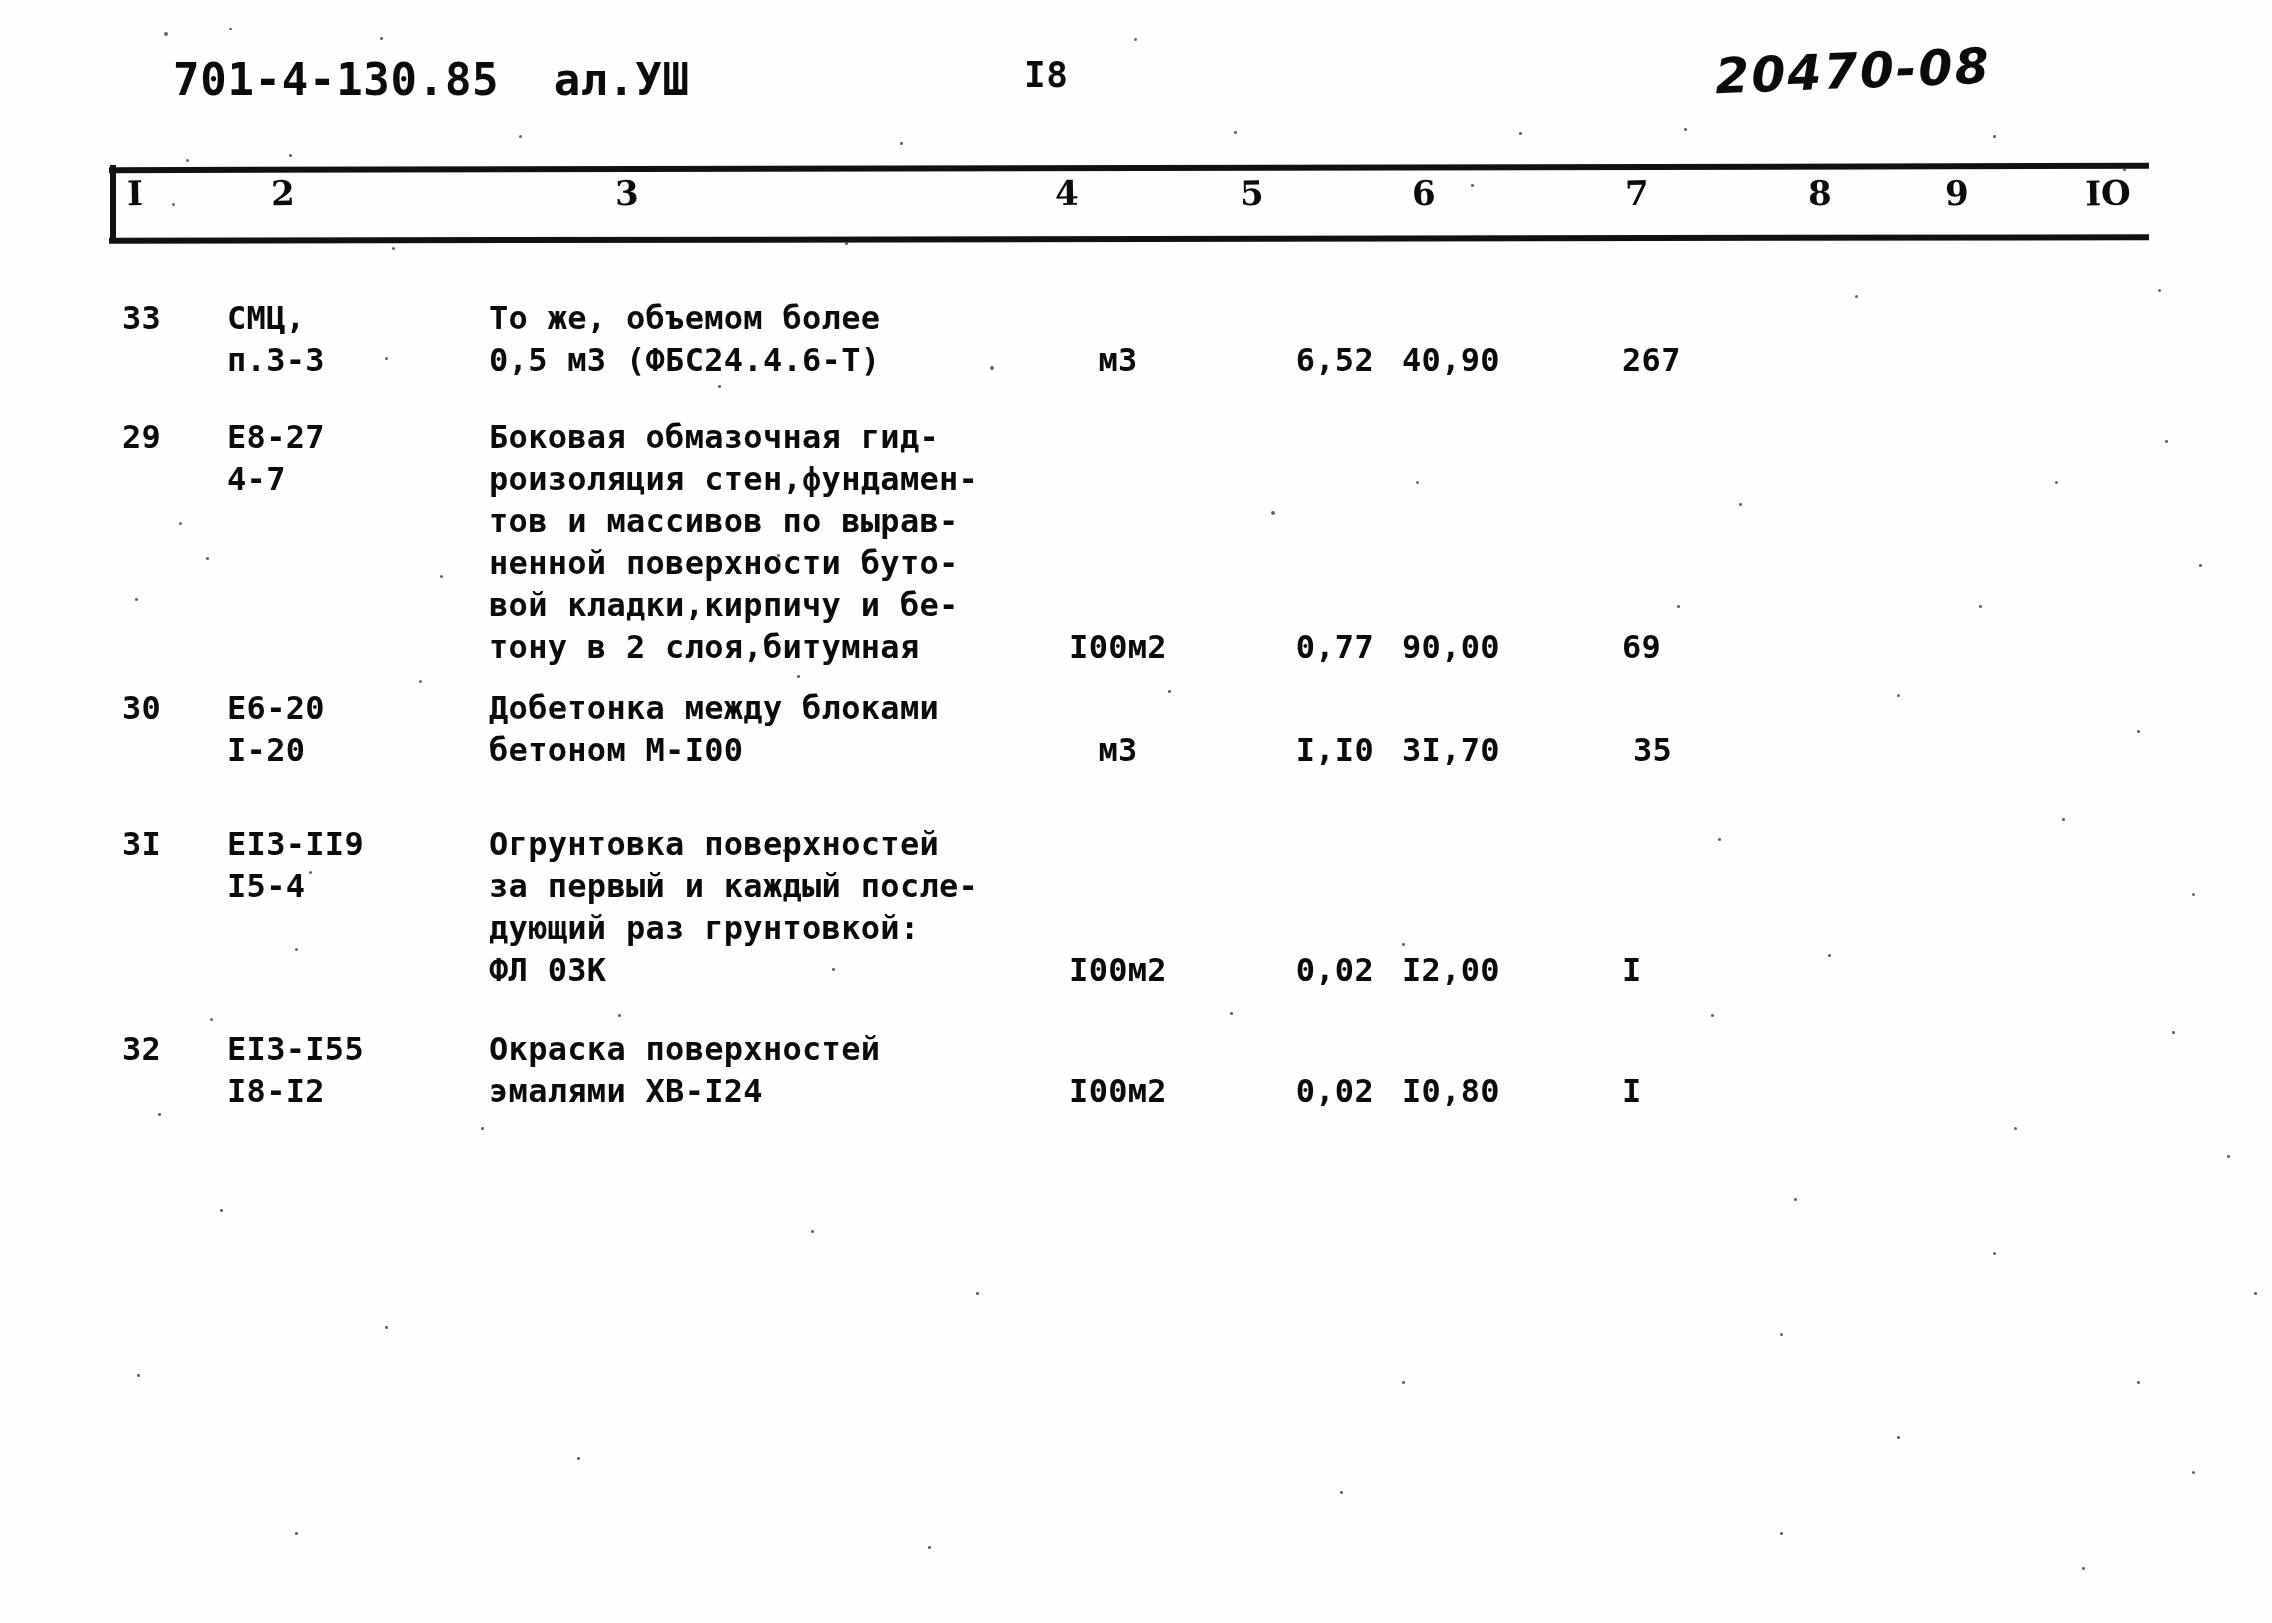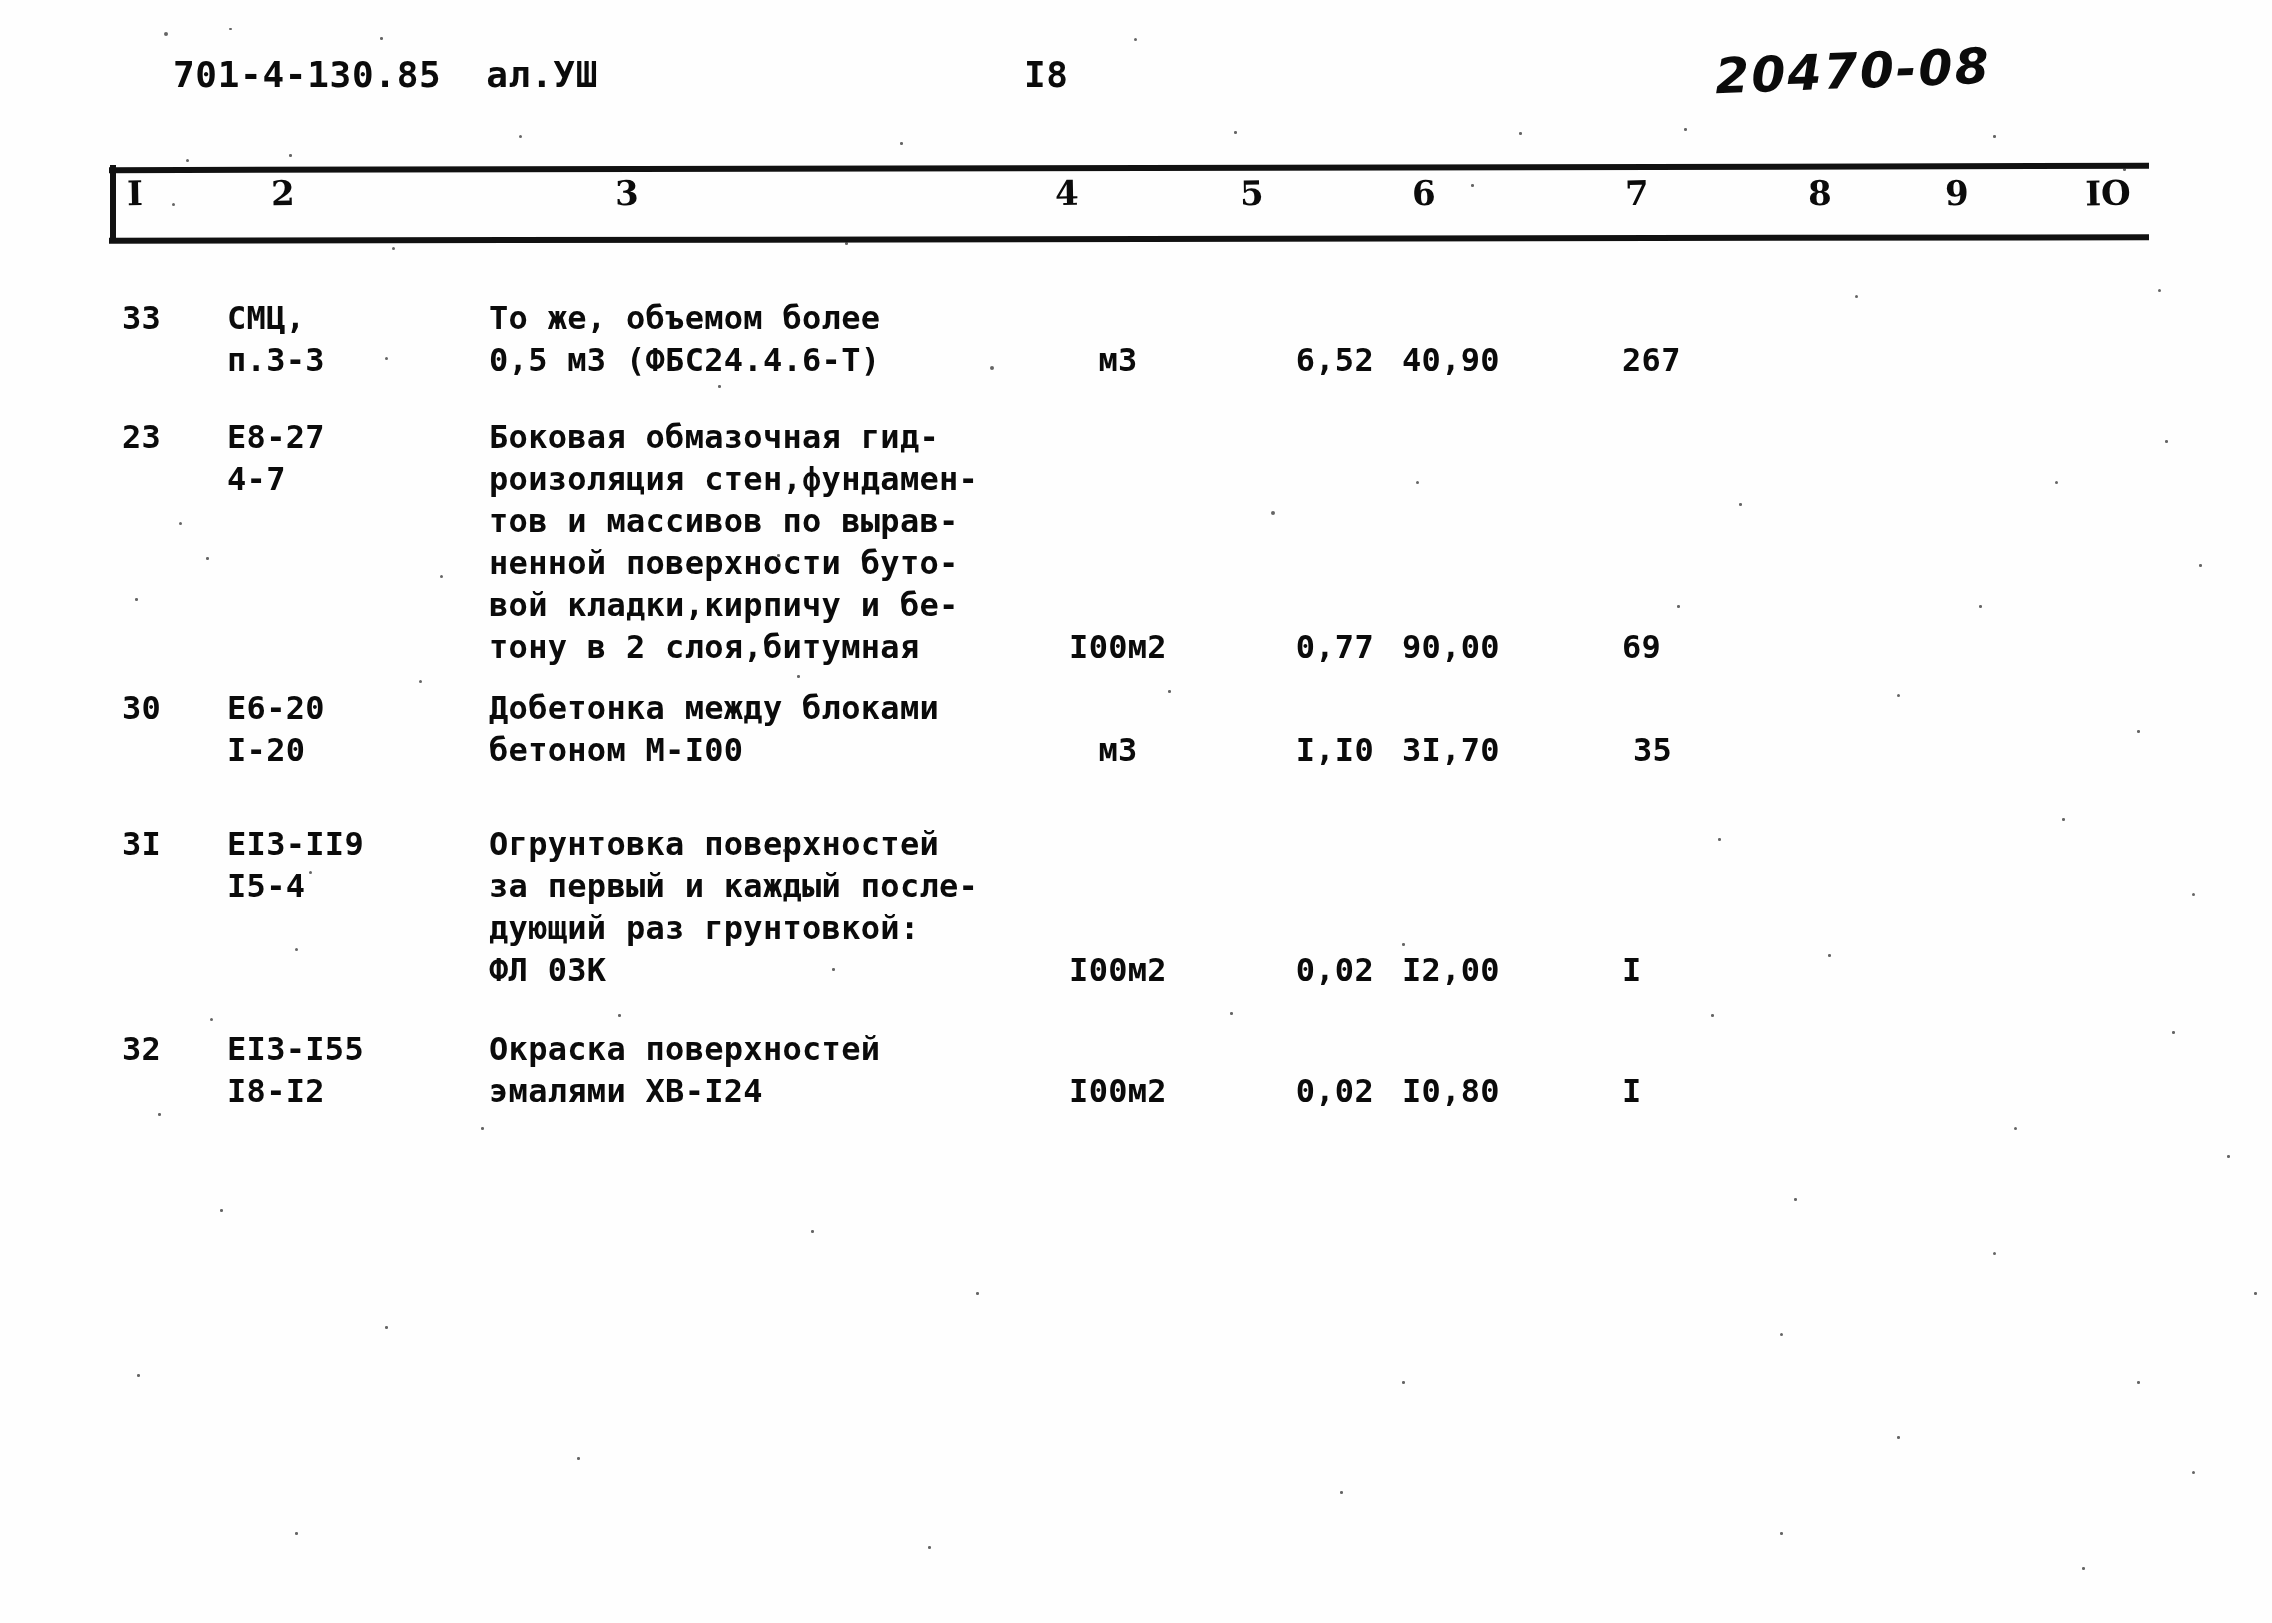--- a/index.html
+++ b/index.html
@@ -34,21 +34,21 @@
     position: absolute;
     top: 54px;
     left: 0;
     width: 2273px;
     height: 55px;
   }
   .hdr-code {
     position: absolute;
     left: 173px;
     top: 0;
-    font-size: 36px;
+    font-size: 44px;
     font-weight: 700;
     letter-spacing: 0.7px;
     white-space: pre;
   }
   .hdr-page {
     position: absolute;
     left: 1024px;
     top: 0;
     font-size: 36px;
     font-weight: 700;
@@ -167,21 +167,21 @@
         <div class="cell c-code">СМЦ,
 п.3-3</div>
         <div class="cell c-desc">То же, объемом более
 0,5 м3 (ФБС24.4.6-Т)</div>
         <div class="cell c-unit" style="top: 42px;">м3</div>
         <div class="cell c-qty" style="top: 42px;">6,52</div>
         <div class="cell c-price" style="top: 42px;">40,90</div>
         <div class="cell c-total" style="top: 42px;">267</div>
       </div>
       <div class="row" style="top: 416px;">
-        <div class="cell c-num">23</div>
+        <div class="cell c-num">29</div>
         <div class="cell c-code">Е8-27
 4-7</div>
         <div class="cell c-desc">Боковая обмазочная гид-
 роизоляция стен,фундамен-
 тов и массивов по вырав-
 ненной поверхности буто-
 вой кладки,кирпичу и бе-
 тону в 2 слоя,битумная</div>
         <div class="cell c-unit" style="top: 210px;">I00м2</div>
         <div class="cell c-qty" style="top: 210px;">0,77</div>

